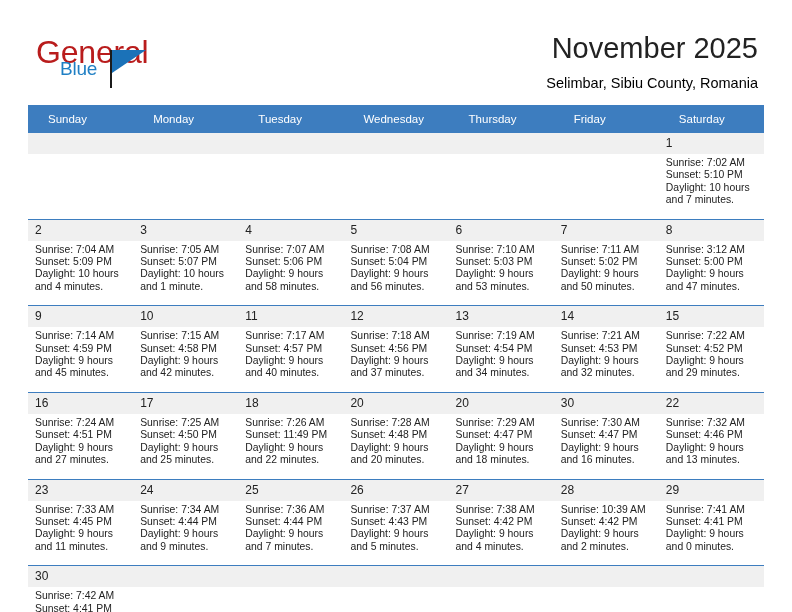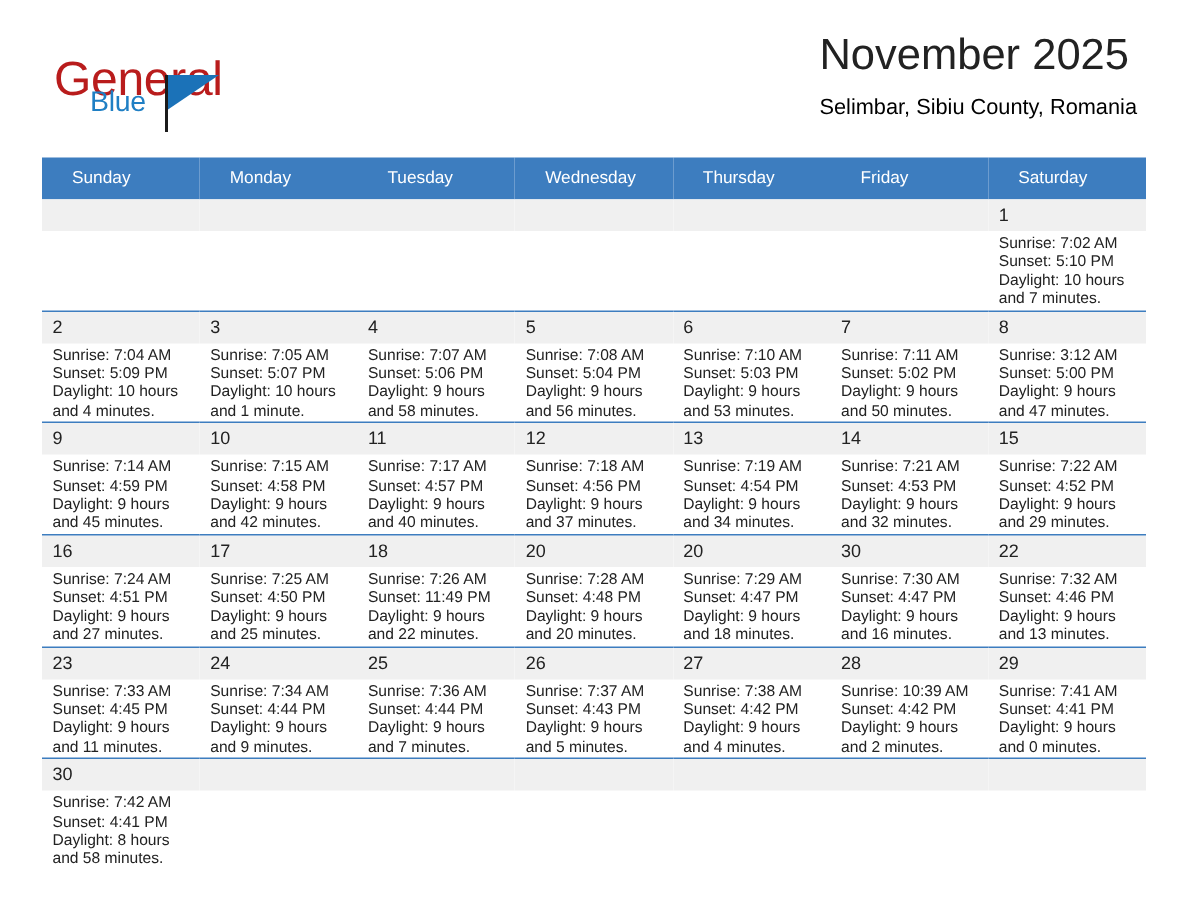--- a/index.html
+++ b/index.html
@@ -70,21 +70,22 @@
     left: 74px;
     top: 16px;
     width: 2px;
     height: 38px;
     background: #1b1b1b;
   }
 
   .titles {
     position: absolute;
     right: 34px;
-    top: 20px;
+    top: 31px;
+    text-align: right;
   }
   .cal-title {
     font-size: 29px;
     font-weight: normal;
     color: #222222;
     line-height: 34px;
     white-space: nowrap;
   }
   .cal-subtitle {
     margin-top: 9px;
@@ -129,21 +130,21 @@
     font-size: 12px;
     color: #222222;
     padding: 3px 0 3px 7px;
     height: 15px;
     line-height: 15px;
   }
   .daynum.empty {
     color: transparent;
   }
   .cell-body {
-    padding: 3px 5px 0 7px;
+    padding: 3px 5px 12px 7px;
   }
   .cell-line {
     font-size: 10.4px;
     line-height: 12.4px;
     color: #222222;
     white-space: nowrap;
   }
 </style>
 </head>
 <body>

